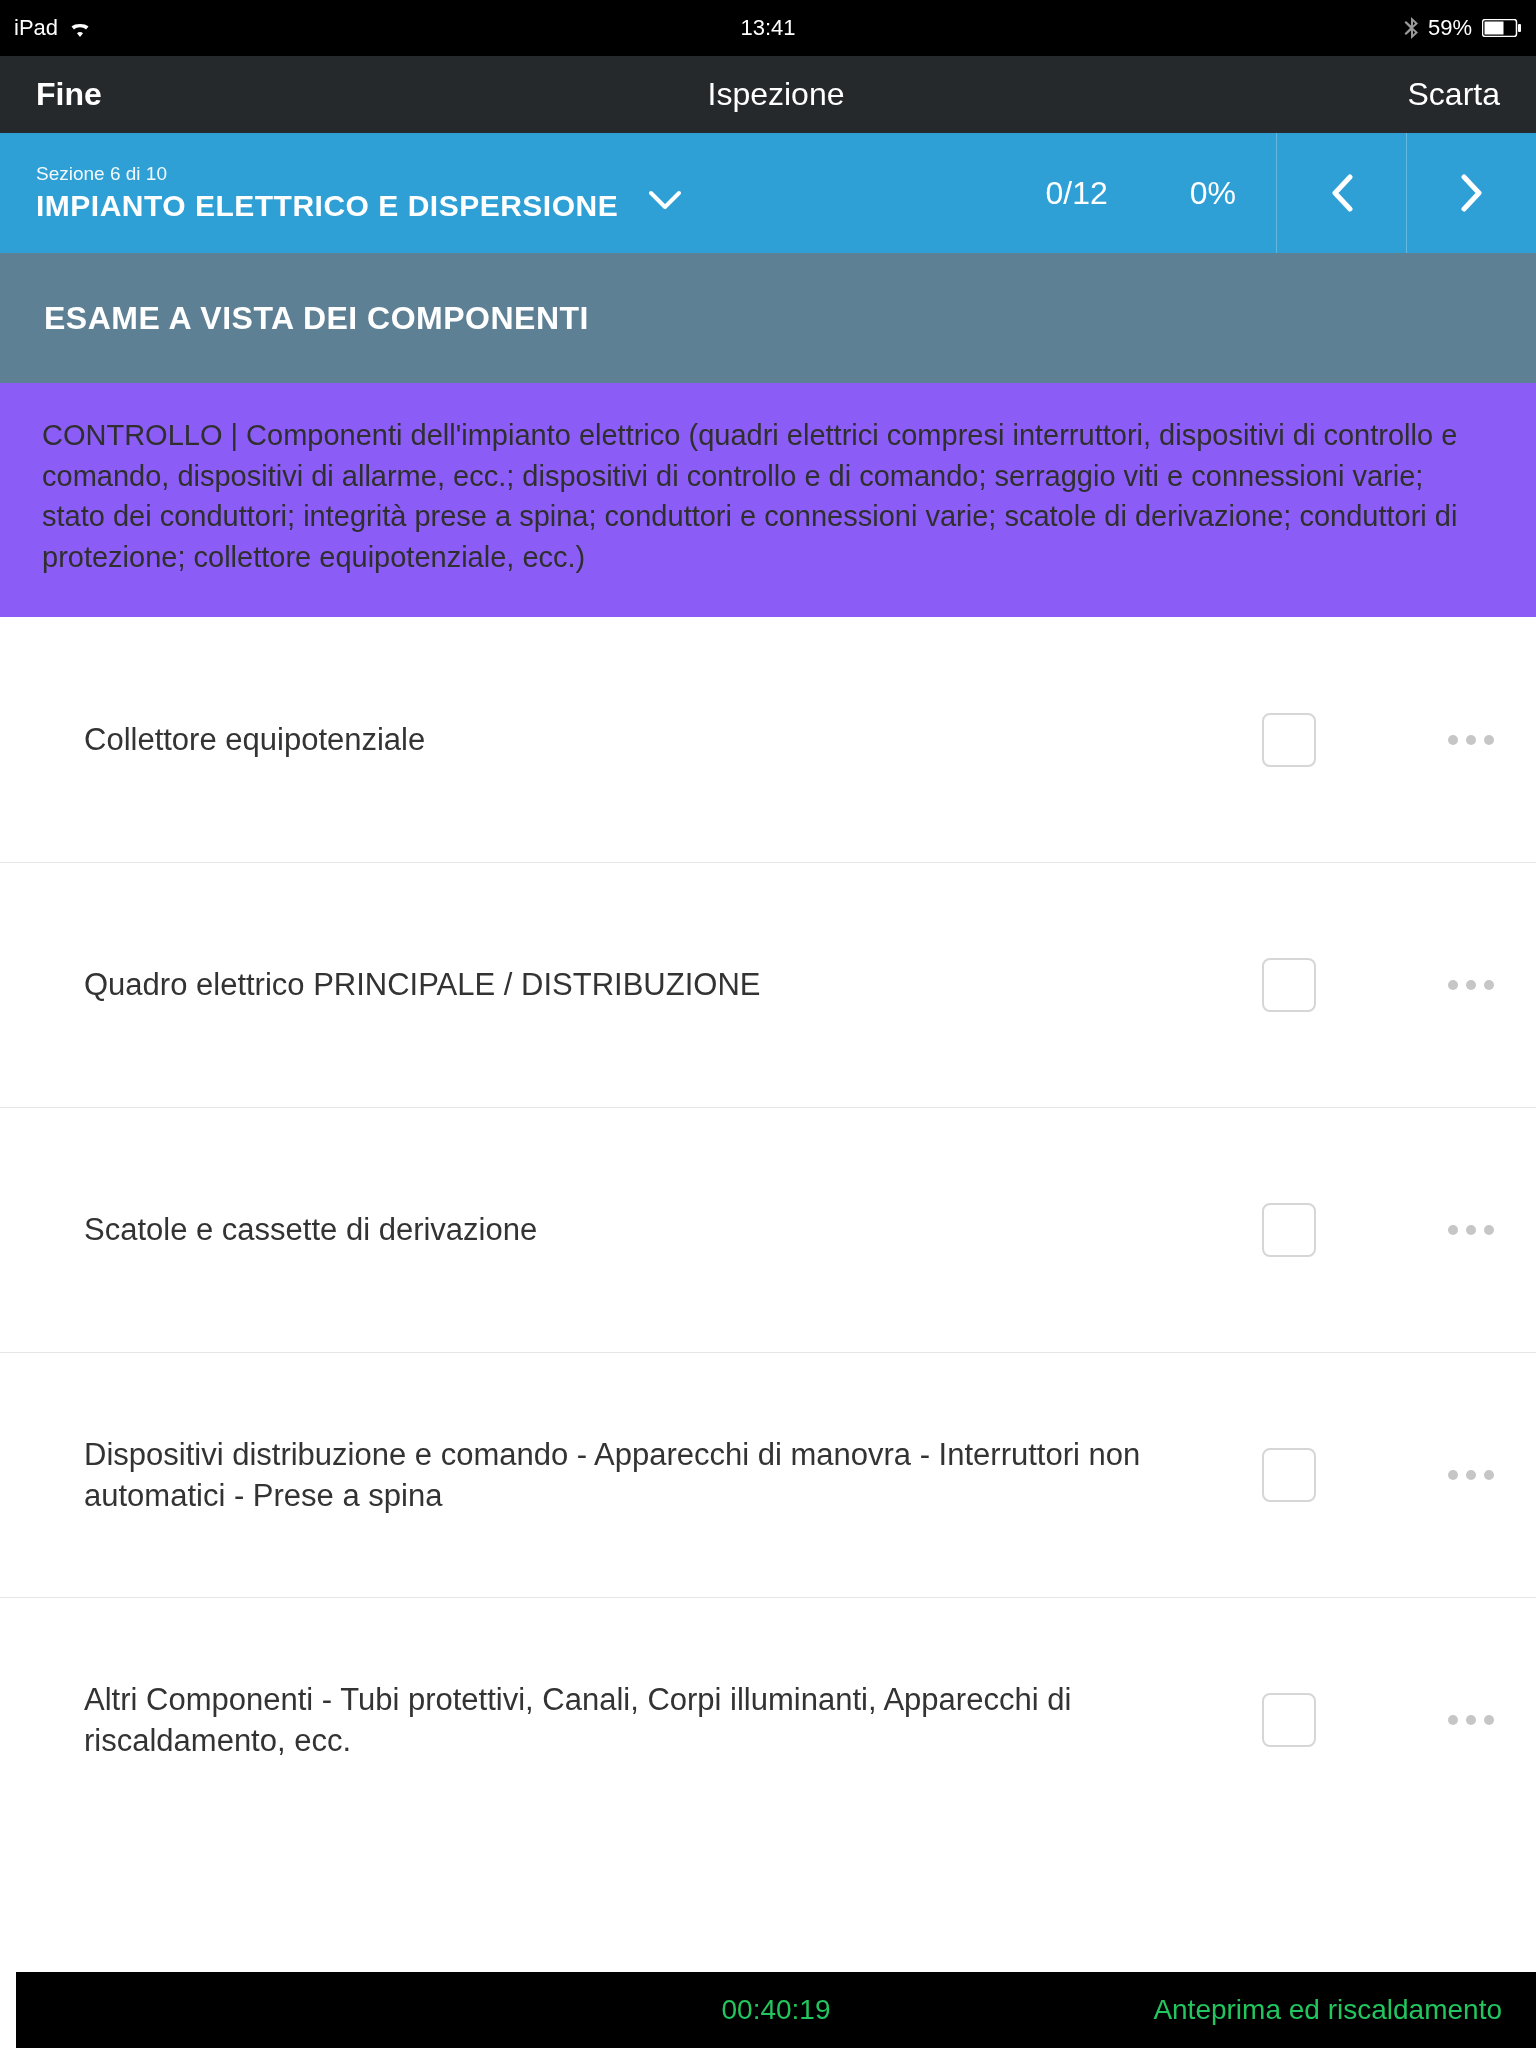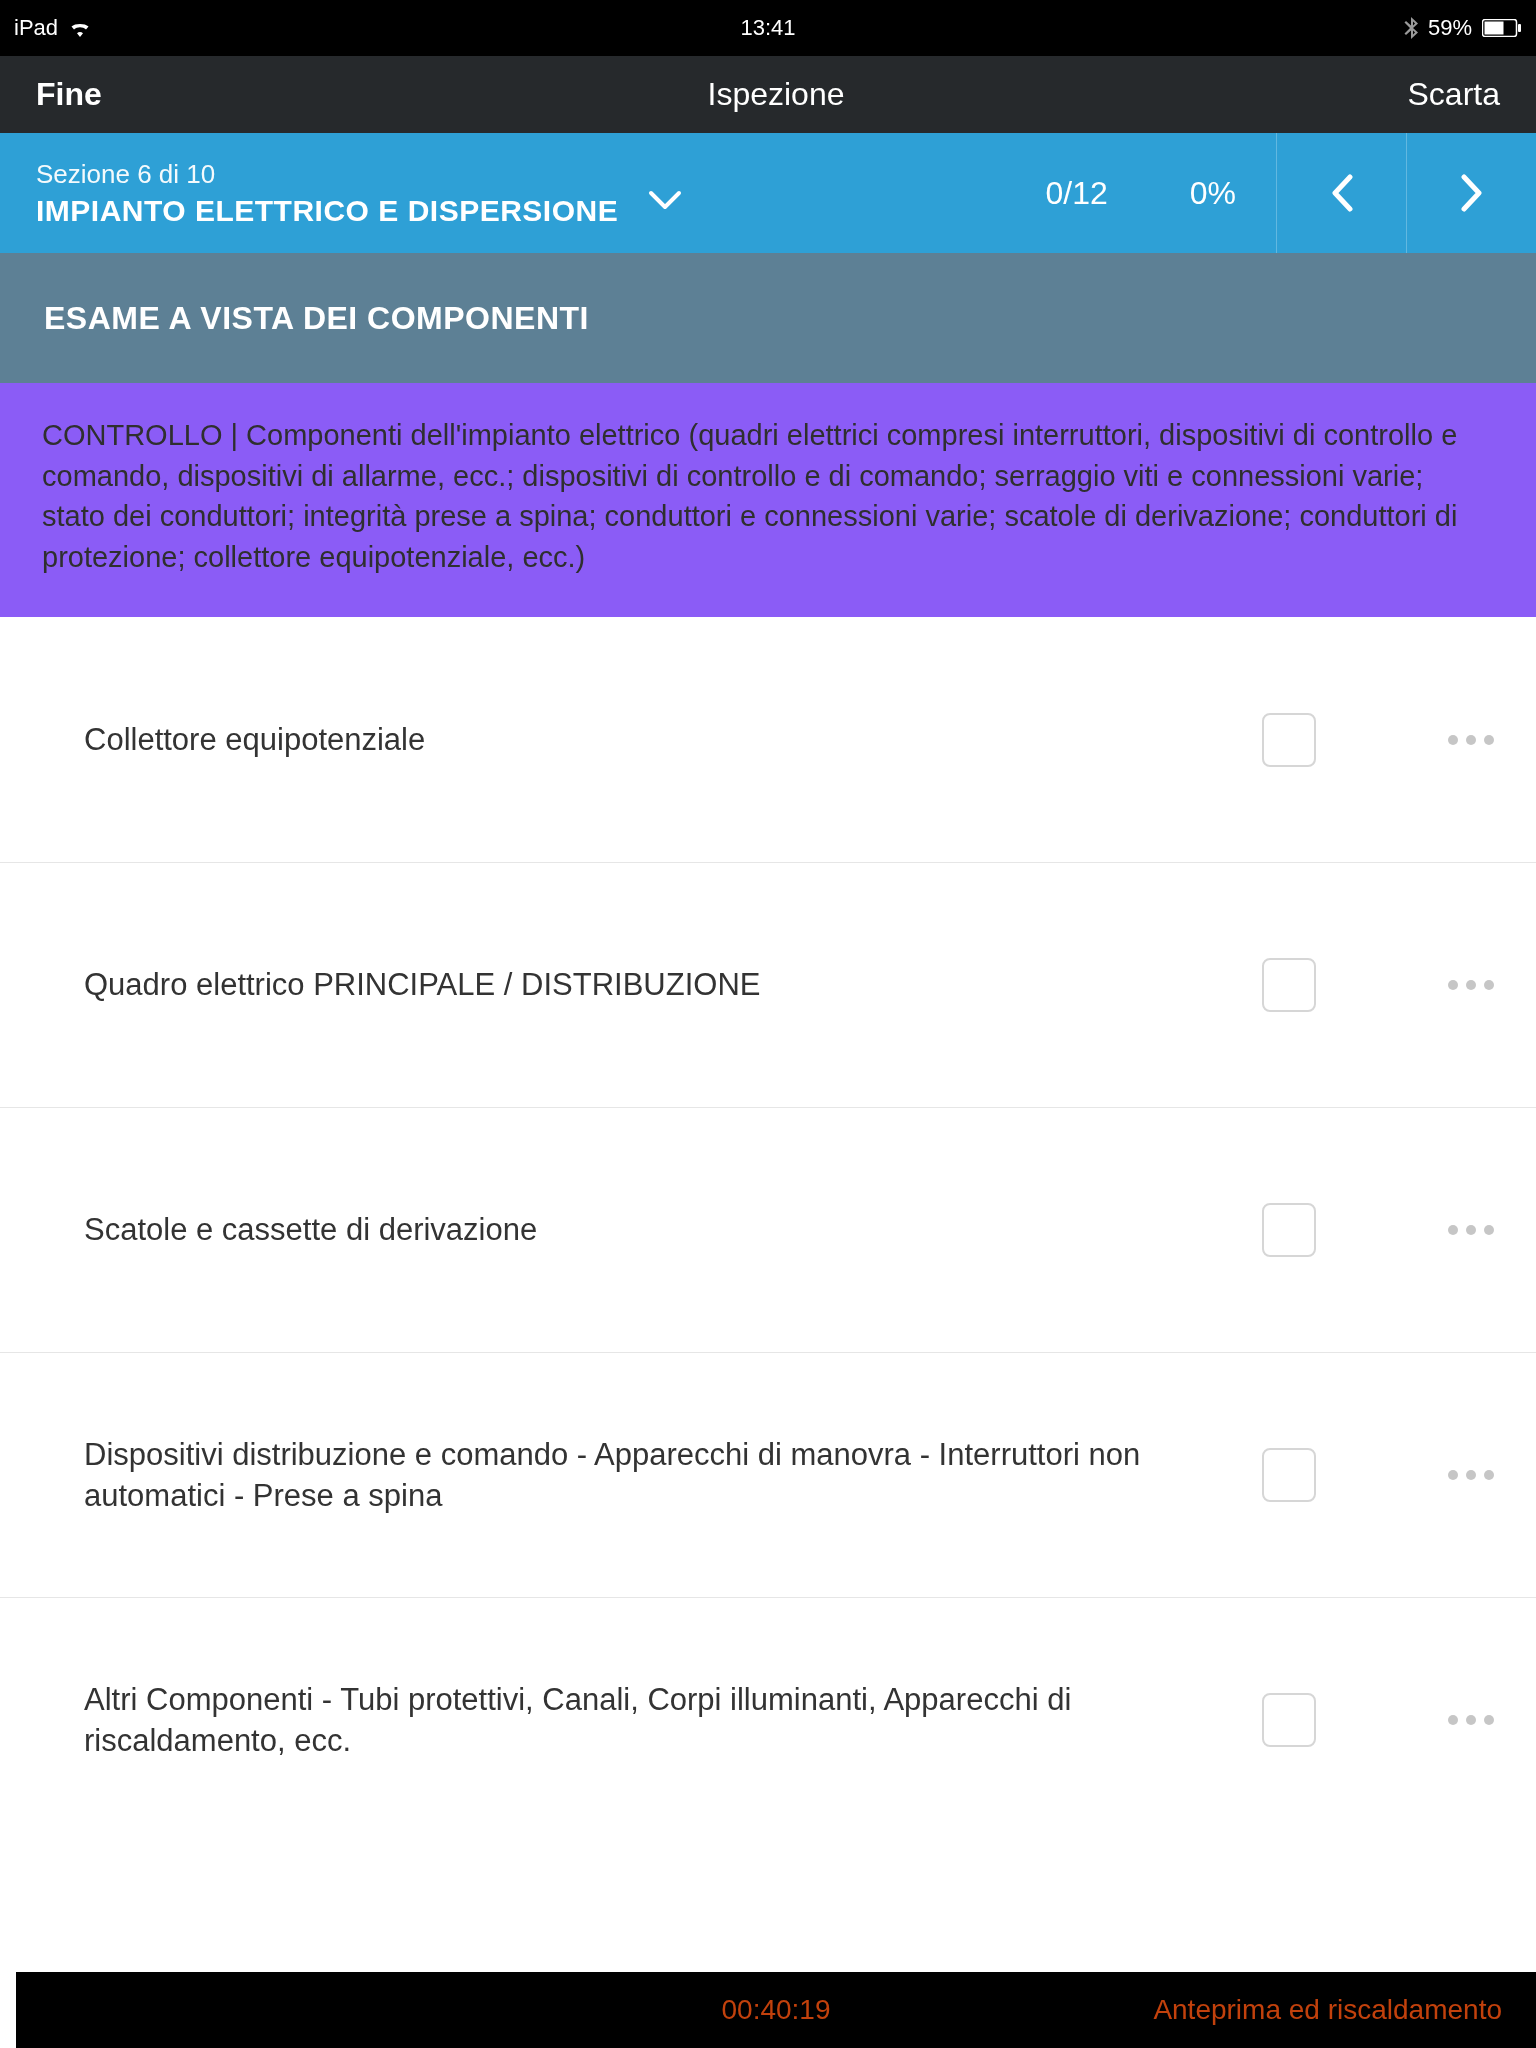--- a/index.html
+++ b/index.html
@@ -54,21 +54,21 @@
     position: relative;
   }
   .section-info {
     flex: 1;
     padding-left: 36px;
     display: flex;
     align-items: center;
     gap: 30px;
   }
   .section-text { display: flex; flex-direction: column; gap: 4px; }
-  .section-sub { font-size: 26px; font-weight: 400; opacity: 0.95; }
+  .section-sub { font-size: 19px; font-weight: 400; opacity: 0.95; }
   .section-title { font-size: 30px; font-weight: 600; letter-spacing: 0.5px; }
   .chevron-down { margin-top: 18px; }
   .section-stats {
     display: flex;
     align-items: center;
     gap: 82px;
     font-size: 32px;
     font-weight: 400;
     padding-right: 40px;
   }
@@ -145,21 +145,21 @@
   }
 
   
   .footer {
     position: absolute;
     bottom: 0;
     left: 0;
     right: 0;
     height: 76px;
     background: #000000;
-    color: #c2410c;
+    color: #22c55e;
     display: flex;
     align-items: center;
     justify-content: space-between;
     padding: 0 34px;
     font-size: 28px;
     margin-left: 16px;
   }
   .footer-center {
     position: absolute;
     left: 0; right: 0;

